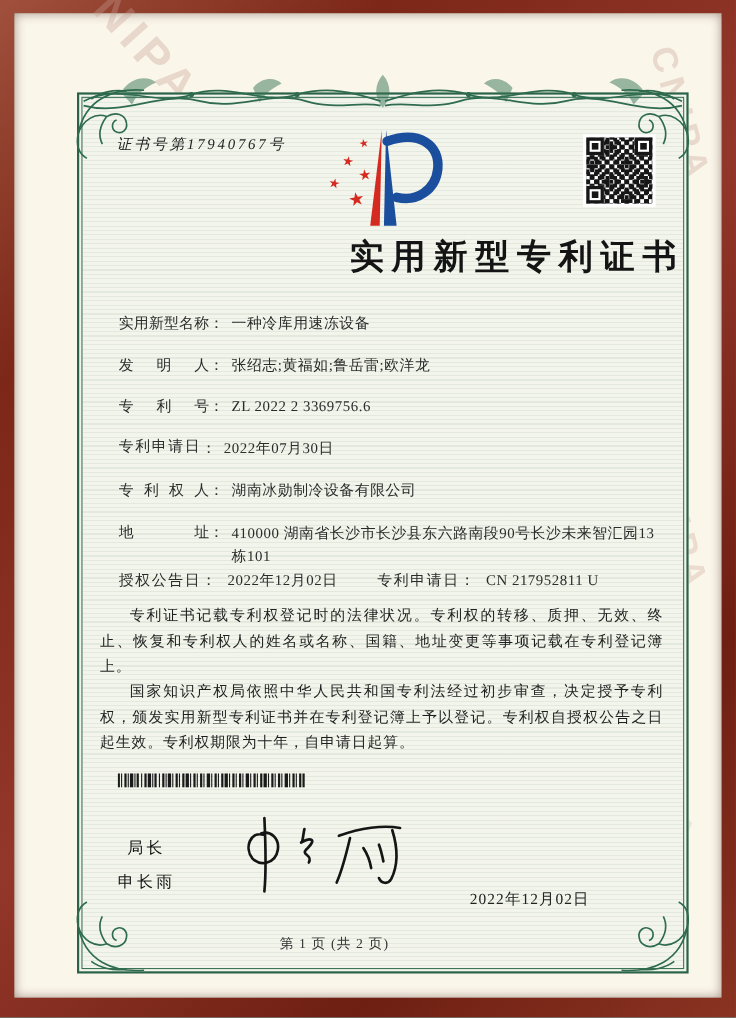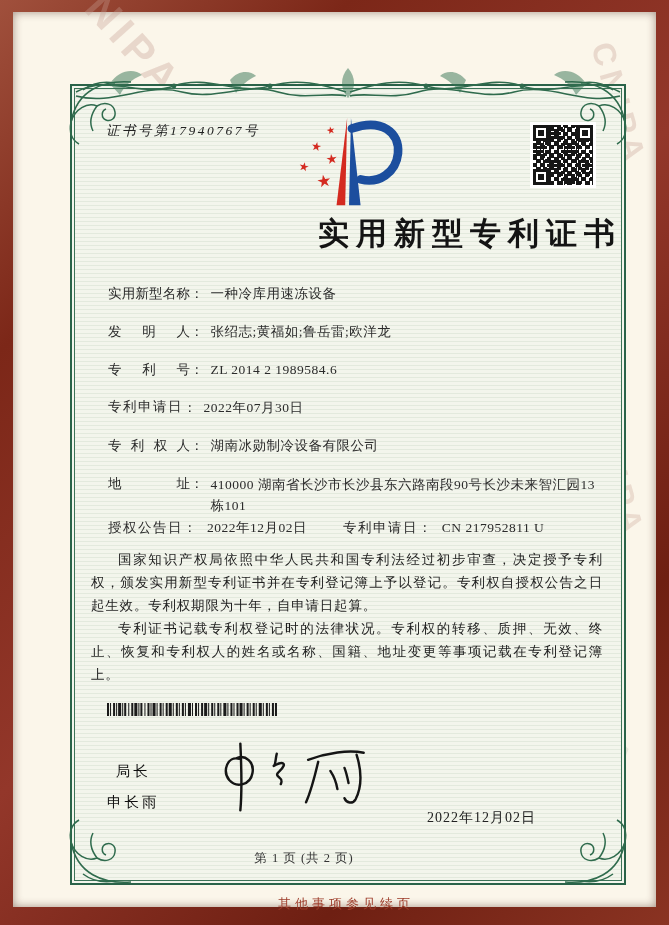--- a/index.html
+++ b/index.html
@@ -181,21 +181,21 @@
         <span class="fvalue">一种冷库用速冻设备</span>
       </div>
       <div class="frow">
         <span class="flabel">发明人</span>
           <span class="fcolon">：</span>
         <span class="fvalue">张绍志;黄福如;鲁岳雷;欧洋龙</span>
       </div>
       <div class="frow">
         <span class="flabel">专利号</span>
           <span class="fcolon">：</span>
-        <span class="fvalue">ZL 2014 2 1989584.6</span>
+        <span class="fvalue">ZL 2022 2 3369756.6</span>
       </div>
       <div class="frow">
         <span class="flabel-nat">专利申请日</span>
           <span class="fcolon">：</span>
         <span class="fvalue">2022年07月30日</span>
       </div>
       <div class="frow">
         <span class="flabel">专利权人</span>
           <span class="fcolon">：</span>
         <span class="fvalue">湖南冰勋制冷设备有限公司</span>
@@ -211,22 +211,22 @@
           <span class="fvalue">2022年12月02日</span>
         </span>
         <span class="fpair2">
           <span class="flabel-nat">专利申请日</span><span class="fcolon">：</span>
           <span class="fvalue">CN 217952811 U</span>
         </span>
       </div>
     </div>
 
     <div class="paras">
+      <p>专利证书记载专利权登记时的法律状况。专利权的转移、质押、无效、终止、恢复和专利权人的姓名或名称、国籍、地址变更等事项记载在专利登记簿上。</p>
       <p>国家知识产权局依照中华人民共和国专利法经过初步审查，决定授予专利权，颁发实用新型专利证书并在专利登记簿上予以登记。专利权自授权公告之日起生效。专利权期限为十年，自申请日起算。</p>
-      <p>专利证书记载专利权登记时的法律状况。专利权的转移、质押、无效、终止、恢复和专利权人的姓名或名称、国籍、地址变更等事项记载在专利登记簿上。</p>
     </div>
 
     <svg class="barcode" viewBox="0 0 170 13" preserveAspectRatio="none">
       <g fill="#1a1a1a">
         <rect x="0" width="2" height="13"></rect>
           <rect x="3" width="1" height="13"></rect>
           <rect x="6" width="2" height="13"></rect>
           <rect x="9" width="1" height="13"></rect>
         <rect x="11" width="3" height="13"></rect>
           <rect x="15" width="1" height="13"></rect>
@@ -297,16 +297,15 @@
         <path d="M146,18 C151,34 151,50 145,62 C142,67 136,66 134,61"></path>
         <path d="M120,34 C124,40 126,46 127,52"></path>
         <path d="M134,31 C136,36 137,41 138,46"></path>
       </g>
     </svg>
 
     <div class="issue-date">2022年12月02日</div>
 
     <div class="page-info">第 1 页 (共 2 页)</div>
 
-    <div class="footer-note">其他事项参见续页</div>
 
   </div>
 </div>
 
 </body></html>

